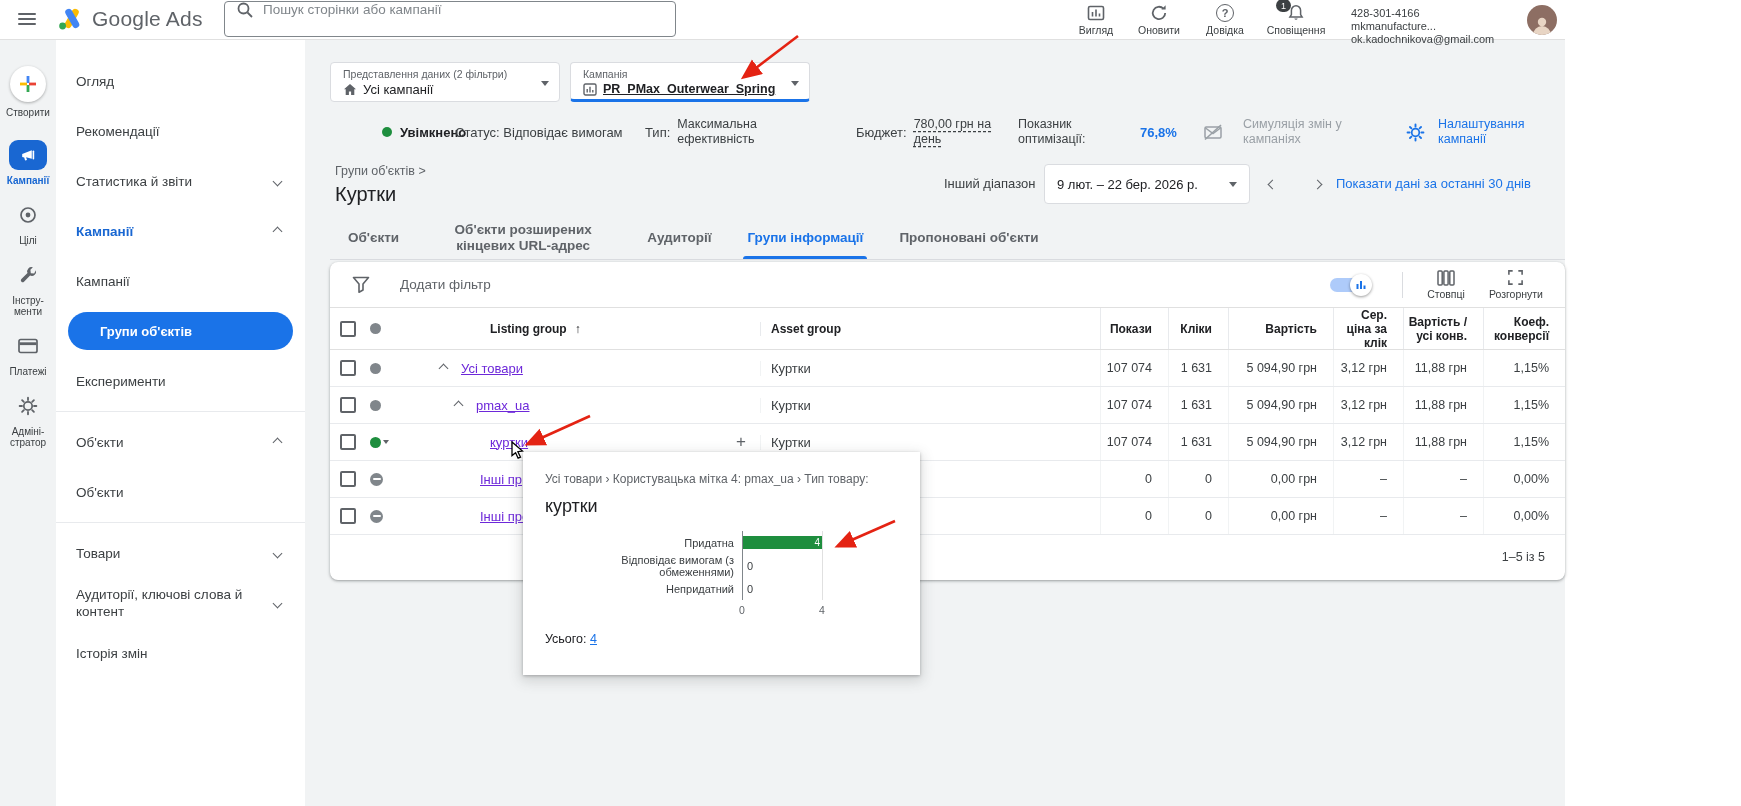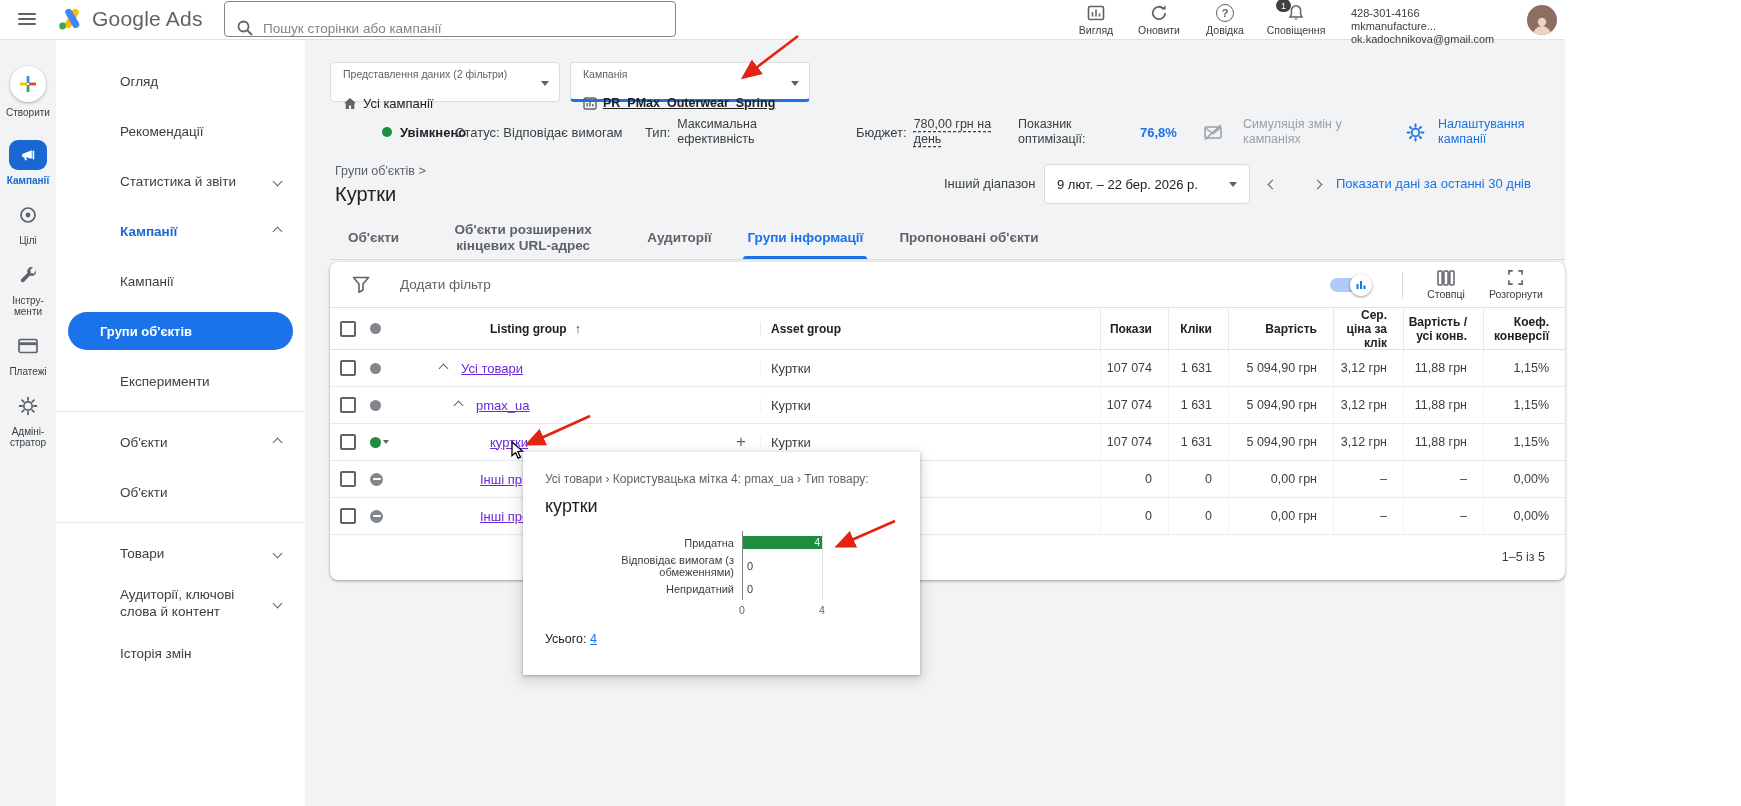--- a/index.html
+++ b/index.html
@@ -6,59 +6,59 @@
   html,body{width:1741px;height:806px}
   body{font-family:"Liberation Sans","DejaVu Sans",sans-serif;background:#fff;position:relative;overflow:hidden;color:#3c4043;font-size:13px}
   #window{position:absolute;left:0;top:0;width:1565px;height:806px;background:#f1f3f4}
 
   
   #topbar{position:absolute;left:0;top:0;width:1565px;height:40px;background:#fff;border-bottom:1px solid #e0e0e0;z-index:10}
   #hamburger{position:absolute;left:18px;top:13px;width:18px;cursor:pointer}
   #hamburger span{display:block;height:2px;background:#5f6368;margin-bottom:3px;border-radius:1px}
   #logo{position:absolute;left:58px;top:7px;display:flex;align-items:center;gap:8px}
   #logo .word{font-size:21px;color:#5f6368;letter-spacing:.2px}
-  #searchbox{position:absolute;left:224px;top:1px;width:452px;height:36px;border:1px solid #80868b;border-radius:4px;background:#fff;display:flex;align-items:flex-end;padding:0 12px;gap:10px}
+  #searchbox{position:absolute;left:224px;top:1px;width:452px;height:36px;border:1px solid #80868b;border-radius:4px;background:#fff;display:flex;align-items:flex-start;padding:0 12px;gap:10px}
   #searchbox input{border:none;outline:none;flex:1;font-size:13.5px;color:#3c4043;font-family:inherit;background:transparent}
   #searchbox input::placeholder{color:#80868b}
   .tb-action{position:absolute;top:4px;width:62px;display:flex;flex-direction:column;align-items:center;gap:2px;cursor:pointer}
   .tb-action .lbl{font-size:10.5px;color:#3c4043;white-space:nowrap}
   .badge{position:absolute;top:-5px;right:14px;min-width:15px;height:13px;background:#3c4043;color:#fff;border-radius:7px;font-size:9px;display:flex;align-items:center;justify-content:center;padding:0 3px}
   #account{position:absolute;left:1351px;top:7px;width:150px;text-align:left;font-size:11px;color:#3c4043;line-height:13px}
   #avatar{position:absolute;left:1527px;top:5px;width:30px;height:30px;border-radius:50%;background:#8d6e63;overflow:hidden;display:flex;align-items:flex-end;justify-content:center;cursor:pointer}
 
   
   #rail{position:absolute;left:0;top:40px;width:56px}
   .rail-item{width:56px;display:flex;flex-direction:column;align-items:center;margin-bottom:14px;cursor:pointer}
   .rail-item .rlbl{font-size:10px;color:#3c4043;margin-top:5px;text-align:center;white-space:pre-line;line-height:11px}
   #create-btn{width:36px;height:36px;border-radius:50%;background:#fff;box-shadow:0 1px 3px rgba(0,0,0,.3);display:flex;align-items:center;justify-content:center}
   .rail-active-bg{width:38px;height:30px;border-radius:9px;background:#1967d2;display:flex;align-items:center;justify-content:center}
   .rail-ico{height:30px;display:flex;align-items:center;justify-content:center}
 
   
   #sidebar{position:absolute;left:56px;top:40px;width:249px;height:766px;background:#fff;padding-top:16px}
-  .sb-item{height:50px;display:flex;align-items:center;padding-left:64px;padding-right:18px;font-size:13.5px;color:#3c4043;cursor:pointer;position:relative}
+  .sb-item{height:50px;display:flex;align-items:center;padding-left:20px;padding-right:18px;font-size:13.5px;color:#3c4043;cursor:pointer;position:relative}
   .sb-item .chev{position:absolute;right:24px}
   .sb-section-active{color:#1967d2;font-weight:bold}
   .sb-pill{margin:6px 12px;height:38px;border-radius:19px;background:#1a73e8;color:#fff;padding-left:32px;font-weight:bold;display:flex;align-items:center}
   .sb-div{border-top:1px solid #e8eaed;margin:5px 0}
   .sb-two{line-height:17px;padding-right:40px}
 
   
   .chev{display:inline-block;width:7px;height:7px;border-right:1.8px solid #5f6368;border-bottom:1.8px solid #5f6368}
   .chev.down{transform:rotate(45deg)}
   .chev.up{transform:rotate(225deg)}
   .chev.left{transform:rotate(135deg)}
   .chev.right{transform:rotate(-45deg)}
   .caret{display:inline-block;width:0;height:0;border-left:4.5px solid transparent;border-right:4.5px solid transparent;border-top:5px solid #5f6368}
 
   
   .chip{position:absolute;top:62px;height:40px;background:#fff;border:1px solid #dadce0;border-radius:4px;padding:5px 26px 5px 12px;cursor:pointer}
   #chip-view{left:330px;width:230px}
   #chip-campaign{left:570px;width:240px;border-bottom:3px solid #1a73e8}
-  .chip .clabel{font-size:10.5px;color:#5f6368;margin-bottom:16px;white-space:nowrap}
+  .chip .clabel{font-size:10.5px;color:#5f6368;margin-bottom:2px;white-space:nowrap}
   .chip .crow{display:flex;align-items:center;gap:6px;font-size:13px;color:#202124;white-space:nowrap}
   .chip .caret{position:absolute;right:10px;top:18px}
   #chip-campaign .crow span{text-decoration:underline;font-weight:bold;font-size:12.5px}
 
   
   .st{position:absolute;top:112px;height:40px;display:flex;align-items:center;font-size:13px;color:#3c4043}
   .dot{width:10px;height:10px;border-radius:50%;display:inline-block}
   .two-line{font-size:12.5px;line-height:15px}
   .grey-txt{color:#9aa0a6}
   .blue{color:#1a73e8}

